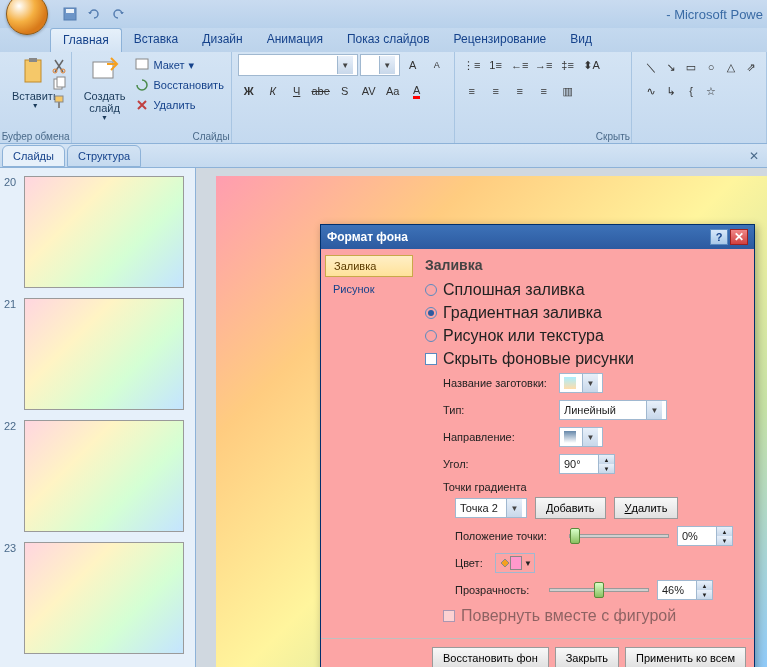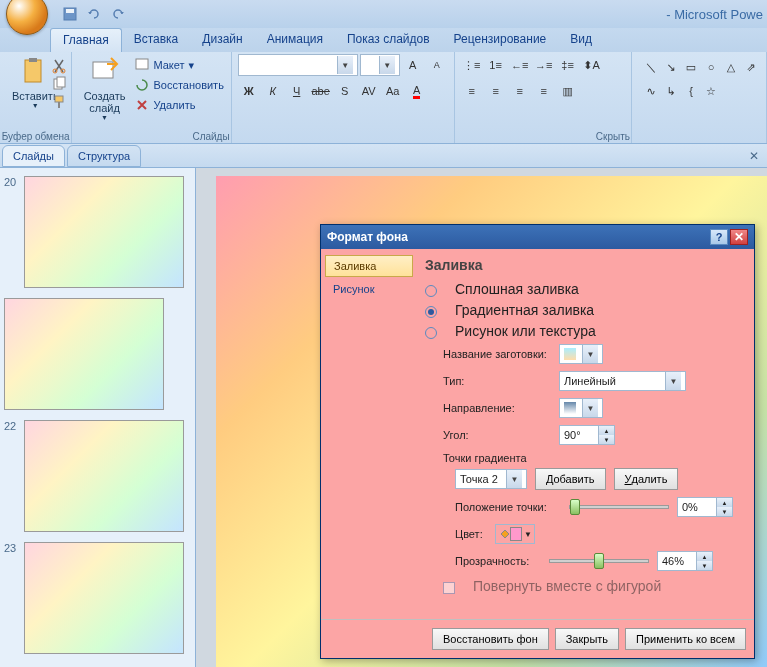--- a/index.html
+++ b/index.html
@@ -48,27 +48,27 @@
 .dialog-title .help-btn, .dialog-title .close-btn { width: 18px; height: 16px; margin-left: 2px; display: flex; align-items: center; justify-content: center; cursor: pointer; }
 .help-btn { background: linear-gradient(#d8e8fa, #a8c8e8); border: 1px solid #5a8ac0; color: #15428b; font-size: 11px; }
 .close-btn { background: linear-gradient(#f08888, #d04040); border: 1px solid #a02020; color: #fff; }
 .dialog-body { display: flex; min-height: 370px; }
 .dialog-nav { width: 96px; padding: 6px 4px; }
 .dialog-nav-item { padding: 4px 8px; font-size: 11px; cursor: pointer; margin-bottom: 2px; }
 .dialog-nav-item.active { background: linear-gradient(#ffefc6, #ffe29a); border: 1px solid #c9a84a; color: #5a3a00; }
 .dialog-nav-item:not(.active) { color: #15428b; }
 .dialog-content { flex: 1; padding: 8px 16px 8px 8px; }
 .dialog-section-title { font-size: 14px; font-weight: bold; color: #444; margin-bottom: 8px; }
-.radio-row, .check-row { display: flex; align-items: flex-end; gap: 18px; margin-bottom: 5px; font-size: 14px; color: #222; }
+.radio-row, .check-row { display: flex; align-items: center; gap: 6px; margin-bottom: 5px; font-size: 16px; color: #222; }
 .radio { width: 12px; height: 12px; border: 1px solid #5a8ac0; border-radius: 50%; display: flex; align-items: center; justify-content: center; }
 .radio.checked::after { content: ''; width: 6px; height: 6px; background: #2c5aa0; border-radius: 50%; }
 .checkbox { width: 12px; height: 12px; border: 1px solid #5a8ac0; background: #fff; }
 .form-row { display: flex; align-items: center; margin-bottom: 7px; font-size: 11px; color: #222; padding-left: 18px; }
 .form-label { width: 116px; }
-.form-control { width: 127px; height: 20px; border: 1px solid #a0b8d0; background: #fff; display: flex; align-items: center; padding: 0 4px; font-size: 11px; }
+.form-control { width: 108px; height: 20px; border: 1px solid #a0b8d0; background: #fff; display: flex; align-items: center; padding: 0 4px; font-size: 11px; }
 .form-control.small { width: 44px; }
 .dropdown-arrow { margin-left: auto; width: 16px; height: 18px; background: linear-gradient(#e8f0fa, #c8d8ea); border-left: 1px solid #a0b8d0; display: flex; align-items: center; justify-content: center; font-size: 8px; color: #444; }
 .spinner { width: 56px; height: 20px; border: 1px solid #a0b8d0; background: #fff; display: flex; align-items: center; font-size: 11px; padding-left: 4px; position: relative; }
 .spinner-btns { position: absolute; right: 0; top: 0; bottom: 0; width: 16px; display: flex; flex-direction: column; }
 .spinner-btns div { flex: 1; background: linear-gradient(#e8f0fa, #c8d8ea); border-left: 1px solid #a0b8d0; font-size: 6px; display: flex; align-items: center; justify-content: center; }
 .dlg-btn { height: 22px; padding: 0 10px; background: linear-gradient(#f8f8f8, #e0e0e0); border: 1px solid #9a9a9a; font-size: 11px; cursor: pointer; display: inline-flex; align-items: center; }
 .dialog-footer { border-top: 1px solid #c0c0c0; padding: 8px; display: flex; justify-content: flex-end; gap: 6px; }
 .slider-track { width: 100px; height: 4px; background: #d0d0d0; border: 1px solid #9a9a9a; position: relative; margin: 0 8px; }
 .slider-thumb { position: absolute; width: 10px; height: 16px; background: linear-gradient(#d8ffc8, #8ac060); border: 1px solid #5a8a3a; top: -7px; border-radius: 2px; }
 .color-btn { width: 40px; height: 20px; border: 1px solid #a0b8d0; display: flex; align-items: center; padding: 0 2px; }
@@ -238,20 +238,21 @@
   <div class="pane-close">✕</div>
 </div>
 
 <div class="main">
   <div class="thumbs">
     <div class="thumb-item">
       <div class="thumb-num">20</div>
       <div class="thumb"></div>
     </div>
     <div class="thumb-item">
+      <div class="thumb-num">21</div>
       <div class="thumb"></div>
     </div>
     <div class="thumb-item">
       <div class="thumb-num">22</div>
       <div class="thumb"></div>
     </div>
     <div class="thumb-item">
       <div class="thumb-num">23</div>
       <div class="thumb"></div>
     </div>
@@ -280,20 +281,24 @@
         <div class="radio"></div>
         <span>Сплошная заливка</span>
       </div>
       <div class="radio-row">
         <div class="radio checked"></div>
         <span>Градиентная заливка</span>
       </div>
       <div class="radio-row">
         <div class="radio"></div>
         <span>Рисунок или текстура</span>
+      </div>
+      <div class="check-row">
+        <div class="checkbox"></div>
+        <span>Скрыть фоновые рисунки</span>
       </div>
 
       <div class="form-row">
         <div class="form-label">Название заготовки:</div>
         <div class="form-control small">
             <div style="width:12px;height:12px;background:linear-gradient(#aef,#fda)"></div>
             <div class="dropdown-arrow">▼</div>
           </div>
       </div>
       <div class="form-row">

